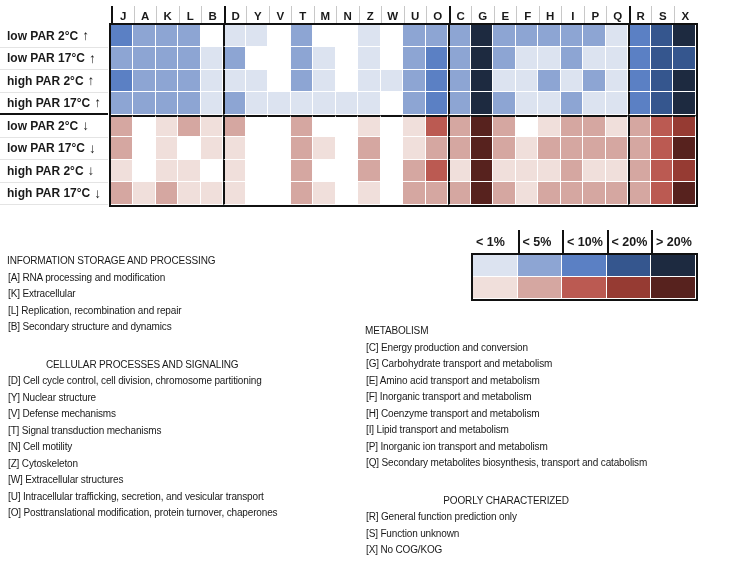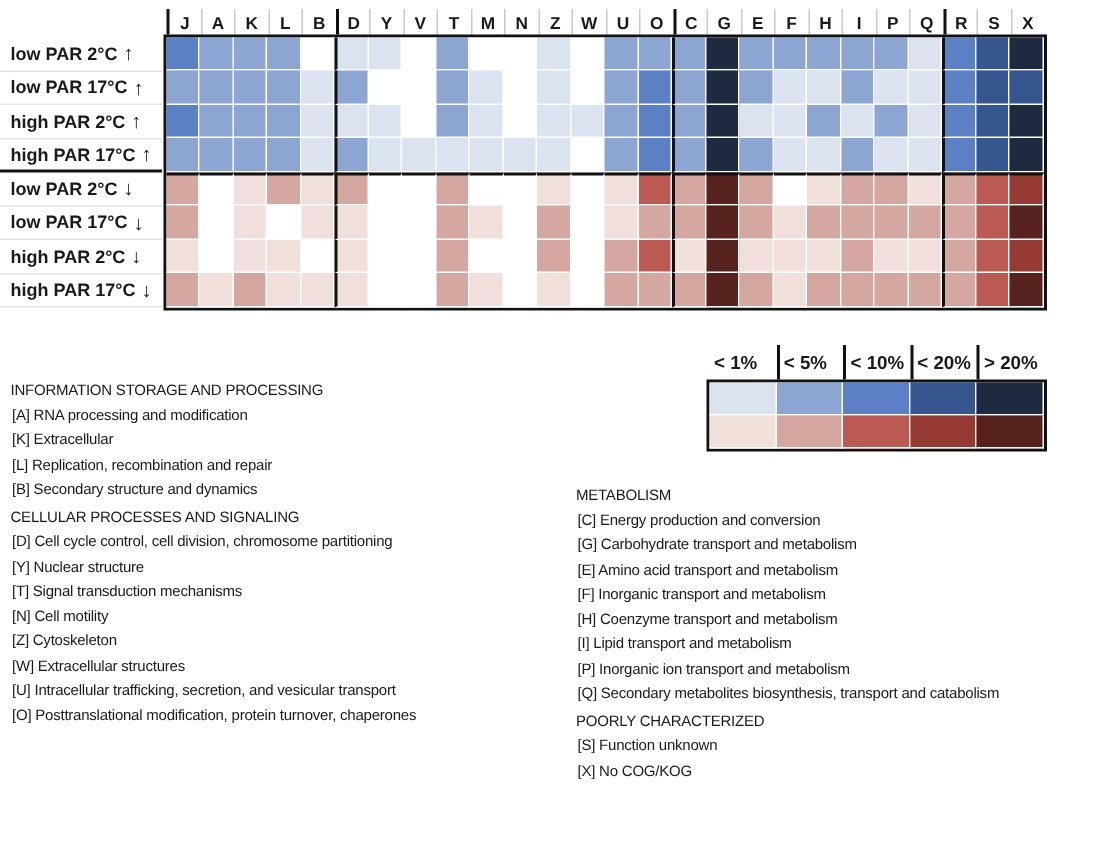--- a/index.html
+++ b/index.html
@@ -32,23 +32,23 @@
   .llabel{box-sizing:border-box;width:44.5px;display:flex;align-items:center;padding-left:3px;
           font-weight:bold;font-size:12.5px;white-space:nowrap;}
   .llabel.tick{border-left:2px solid #111;}
   #legend-swatches{position:absolute;left:471px;top:253px;border:2px solid #111;}
   .lrow{display:flex;}
   .lswatch{box-sizing:border-box;width:44.5px;height:22px;border-right:1px solid #fff;border-bottom:1px solid #fff;}
 
   
   .cat-list{position:absolute;font-size:10px;line-height:16.5px;letter-spacing:-0.15px;white-space:nowrap;}
   #list-left{left:7px;top:253px;}
-  #list-right{left:384px;top:323px;}
+  #list-right{left:365px;top:323px;}
   .cat-header{margin:0;}
-  .cat-section + .cat-section .cat-header{margin-top:2px;}
+  .cat-section + .cat-section .cat-header{margin-top:21px;text-align:center;}
   .cat-item{padding-left:1px;}
 </style>
 </head>
 <body>
 
 <div class="figure">
   <div id="col-headers">
       <div class="hcell gs">J</div>
       <div class="hcell">A</div>
       <div class="hcell">K</div>
@@ -350,20 +350,21 @@
         <div class="cat-header">INFORMATION STORAGE AND PROCESSING</div>
         <div class="cat-item">[A] RNA processing and modification</div>
         <div class="cat-item">[K] Extracellular</div>
         <div class="cat-item">[L] Replication, recombination and repair</div>
         <div class="cat-item">[B] Secondary structure and dynamics</div>
       </div>
       <div class="cat-section">
         <div class="cat-header">CELLULAR PROCESSES AND SIGNALING</div>
         <div class="cat-item">[D] Cell cycle control, cell division, chromosome partitioning</div>
         <div class="cat-item">[Y] Nuclear structure</div>
+        <div class="cat-item">[V] Defense mechanisms</div>
         <div class="cat-item">[T] Signal transduction mechanisms</div>
         <div class="cat-item">[N] Cell motility</div>
         <div class="cat-item">[Z] Cytoskeleton</div>
         <div class="cat-item">[W] Extracellular structures</div>
         <div class="cat-item">[U] Intracellular trafficking, secretion, and vesicular transport</div>
         <div class="cat-item">[O] Posttranslational modification, protein turnover, chaperones</div>
       </div>
     </div>
   <div id="list-right" class="cat-list">
       <div class="cat-section">
@@ -372,17 +373,18 @@
         <div class="cat-item">[G] Carbohydrate transport and metabolism</div>
         <div class="cat-item">[E] Amino acid transport and metabolism</div>
         <div class="cat-item">[F] Inorganic transport and metabolism</div>
         <div class="cat-item">[H] Coenzyme transport and metabolism</div>
         <div class="cat-item">[I] Lipid transport and metabolism</div>
         <div class="cat-item">[P] Inorganic ion transport and metabolism</div>
         <div class="cat-item">[Q] Secondary metabolites biosynthesis, transport and catabolism</div>
       </div>
       <div class="cat-section">
         <div class="cat-header">POORLY CHARACTERIZED</div>
+        <div class="cat-item">[R] General function prediction only</div>
         <div class="cat-item">[S] Function unknown</div>
         <div class="cat-item">[X] No COG/KOG</div>
       </div>
     </div>
 </div>
 
 </body></html>

